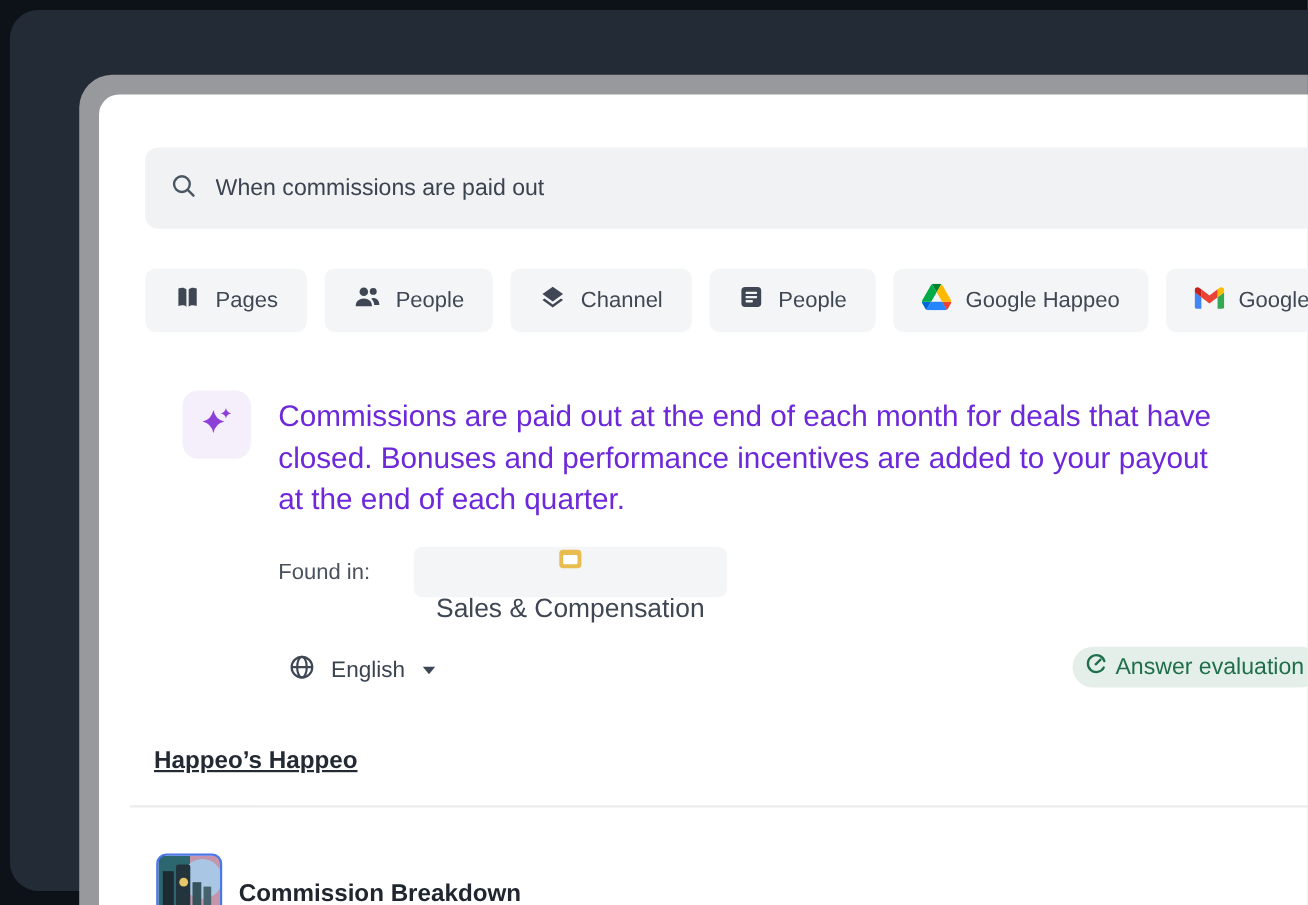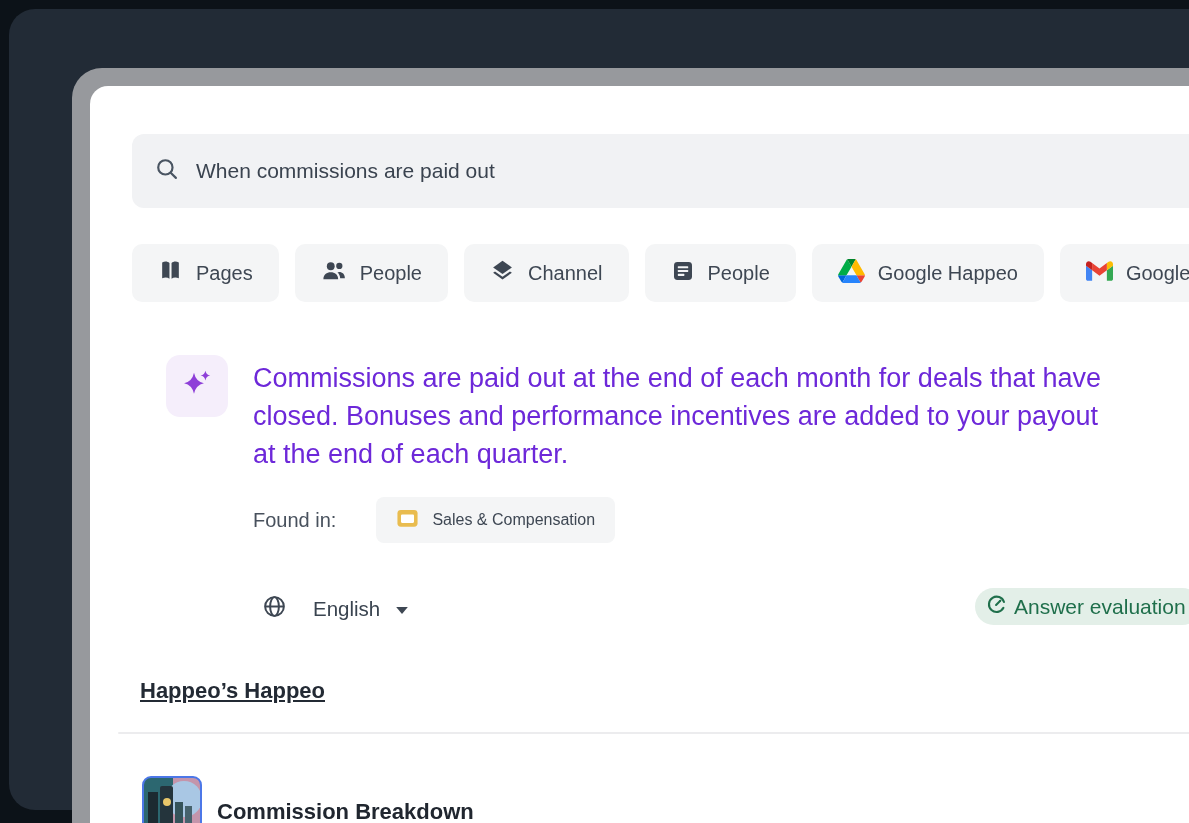--- a/index.html
+++ b/index.html
@@ -32,24 +32,24 @@
   
   .ai-badge { position:absolute; left:76px; top:269px; width:62px; height:62px;
     background:#f5eefb; border-radius:14px; display:flex; align-items:center; justify-content:center; }
   .answer-text { position:absolute; left:163px; top:273px; width:872px;
     font-size:27px; line-height:38px; color:#6d28d9; }
 
   .found-row { position:absolute; left:163px; top:411px; display:flex; align-items:center; }
   .found-label { font-size:20px; color:#48515d; margin-right:40px; }
   .source-chip { display:inline-flex; align-items:center; gap:13px; height:46px; padding:0 20px;
     background:#f4f5f6; border:none; border-radius:8px; font-family:"Liberation Sans", sans-serif;
-    font-size:16px; color:#3e4753; cursor:pointer; }
+    font-size:24px; color:#3e4753; cursor:pointer;flex-direction:column; }
 
   .lang-row { position:absolute; left:172px; top:508px; display:flex; align-items:center; gap:8px; cursor:pointer; }
-  .lang-label { font-size:20.5px; color:#3a4450; margin-left:18px; }
+  .lang-label { font-size:20.5px; color:#3a4450; margin-left:6px; }
   .caret { margin-left:8px; }
 
   .eval-badge { position:absolute; left:885px; top:502px; height:37px; padding:0 15px 0 11px;
     background:#e3efe8; border:none; border-radius:19px; display:inline-flex; align-items:center; gap:7px;
     font-family:"Liberation Sans", sans-serif; font-size:21px; color:#1f6f4b; cursor:pointer; }
 
   .section-heading { position:absolute; left:50px; top:592px; font-size:22px; font-weight:700; color:#232a34;text-decoration:underline; }
   .divider { position:absolute; left:28px; right:-12px; top:646px; height:2px; background:#ececee; border-radius:2px; }
 
   .result-item { position:absolute; left:52px; top:690px; display:flex; align-items:center; gap:15px; cursor:pointer; }

